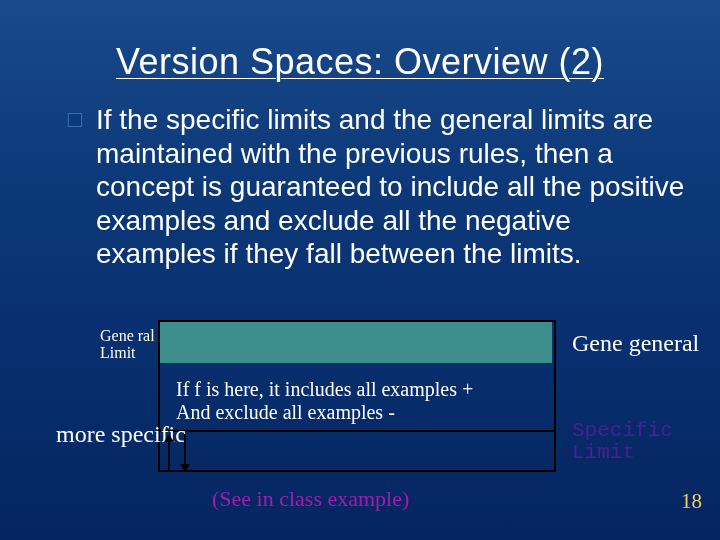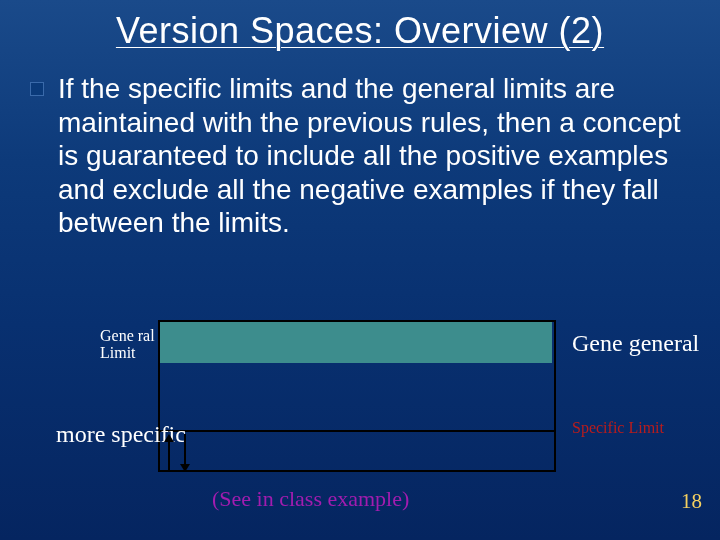--- a/index.html
+++ b/index.html
@@ -13,25 +13,27 @@
   .title {
     font-family: Arial, Helvetica, sans-serif;
     font-size: 36px;
     color: #fff;
     text-align: center;
     padding-top: 10px;
     text-decoration: underline;
     text-underline-offset: 4px;
     text-decoration-thickness: 1px;
     letter-spacing: 0.5px;
+    margin-top: 31px;
   }
   .bullet-row {
     display: flex;
     align-items: flex-start;
     padding: 20px 30px 0 30px;
+    margin-left: 38px;
   }
   .bullet-icon {
     width: 14px;
     height: 14px;
     background: #0a3a7a;
     border: 1px solid #3a6aaa;
     margin-top: 10px;
     margin-right: 14px;
     flex: 0 0 auto;
   }
@@ -74,23 +76,23 @@
     top: 10px;
     font-family: "Times New Roman", Times, serif;
     font-size: 24px;
     color: #fff;
     white-space: nowrap;
   }
   .specific-limit {
     position: absolute;
     left: 542px;
     top: 100px;
-    font-family: Liberation Serif, serif;
-    font-size: 16px;
-    color: #b91c1c;
+    font-family: Liberation Mono, monospace;
+    font-size: 21px;
+    color: #4c1d95;
     line-height: 1.05;
   }
   .box-outer {
     position: absolute;
     left: 128px;
     top: 0;
     width: 398px;
     height: 152px;
     border: 2px solid #000;
     background: transparent;
@@ -193,20 +195,24 @@
 <div class="title">Version Spaces: Overview (2)</div>
 
 <div class="bullet-row">
   <div class="bullet-icon"></div>
   <div class="bullet-text">If the specific limits and the general limits are maintained with the previous rules, then a concept is guaranteed to include all the positive examples and exclude all the negative examples if they fall between the limits.</div>
 </div>
 
 <div class="diagram">
   <div class="box-outer"></div>
   <div class="box-inner"></div>
+  <div class="mid-text">
+    <span>If f is here, it includes all examples +</span><br>
+    <span>And exclude all examples -</span>
+  </div>
   <div class="mid-line"></div>
 
   <div class="gen-label">Gene ral Limit</div>
   <div class="more-specific">more specific</div>
   <div class="more-general">Gene general</div>
   <div class="specific-limit">Specific Limit</div>
 
   <div class="arrow-up">
     <div class="head"></div>
       <div class="shaft"></div>

